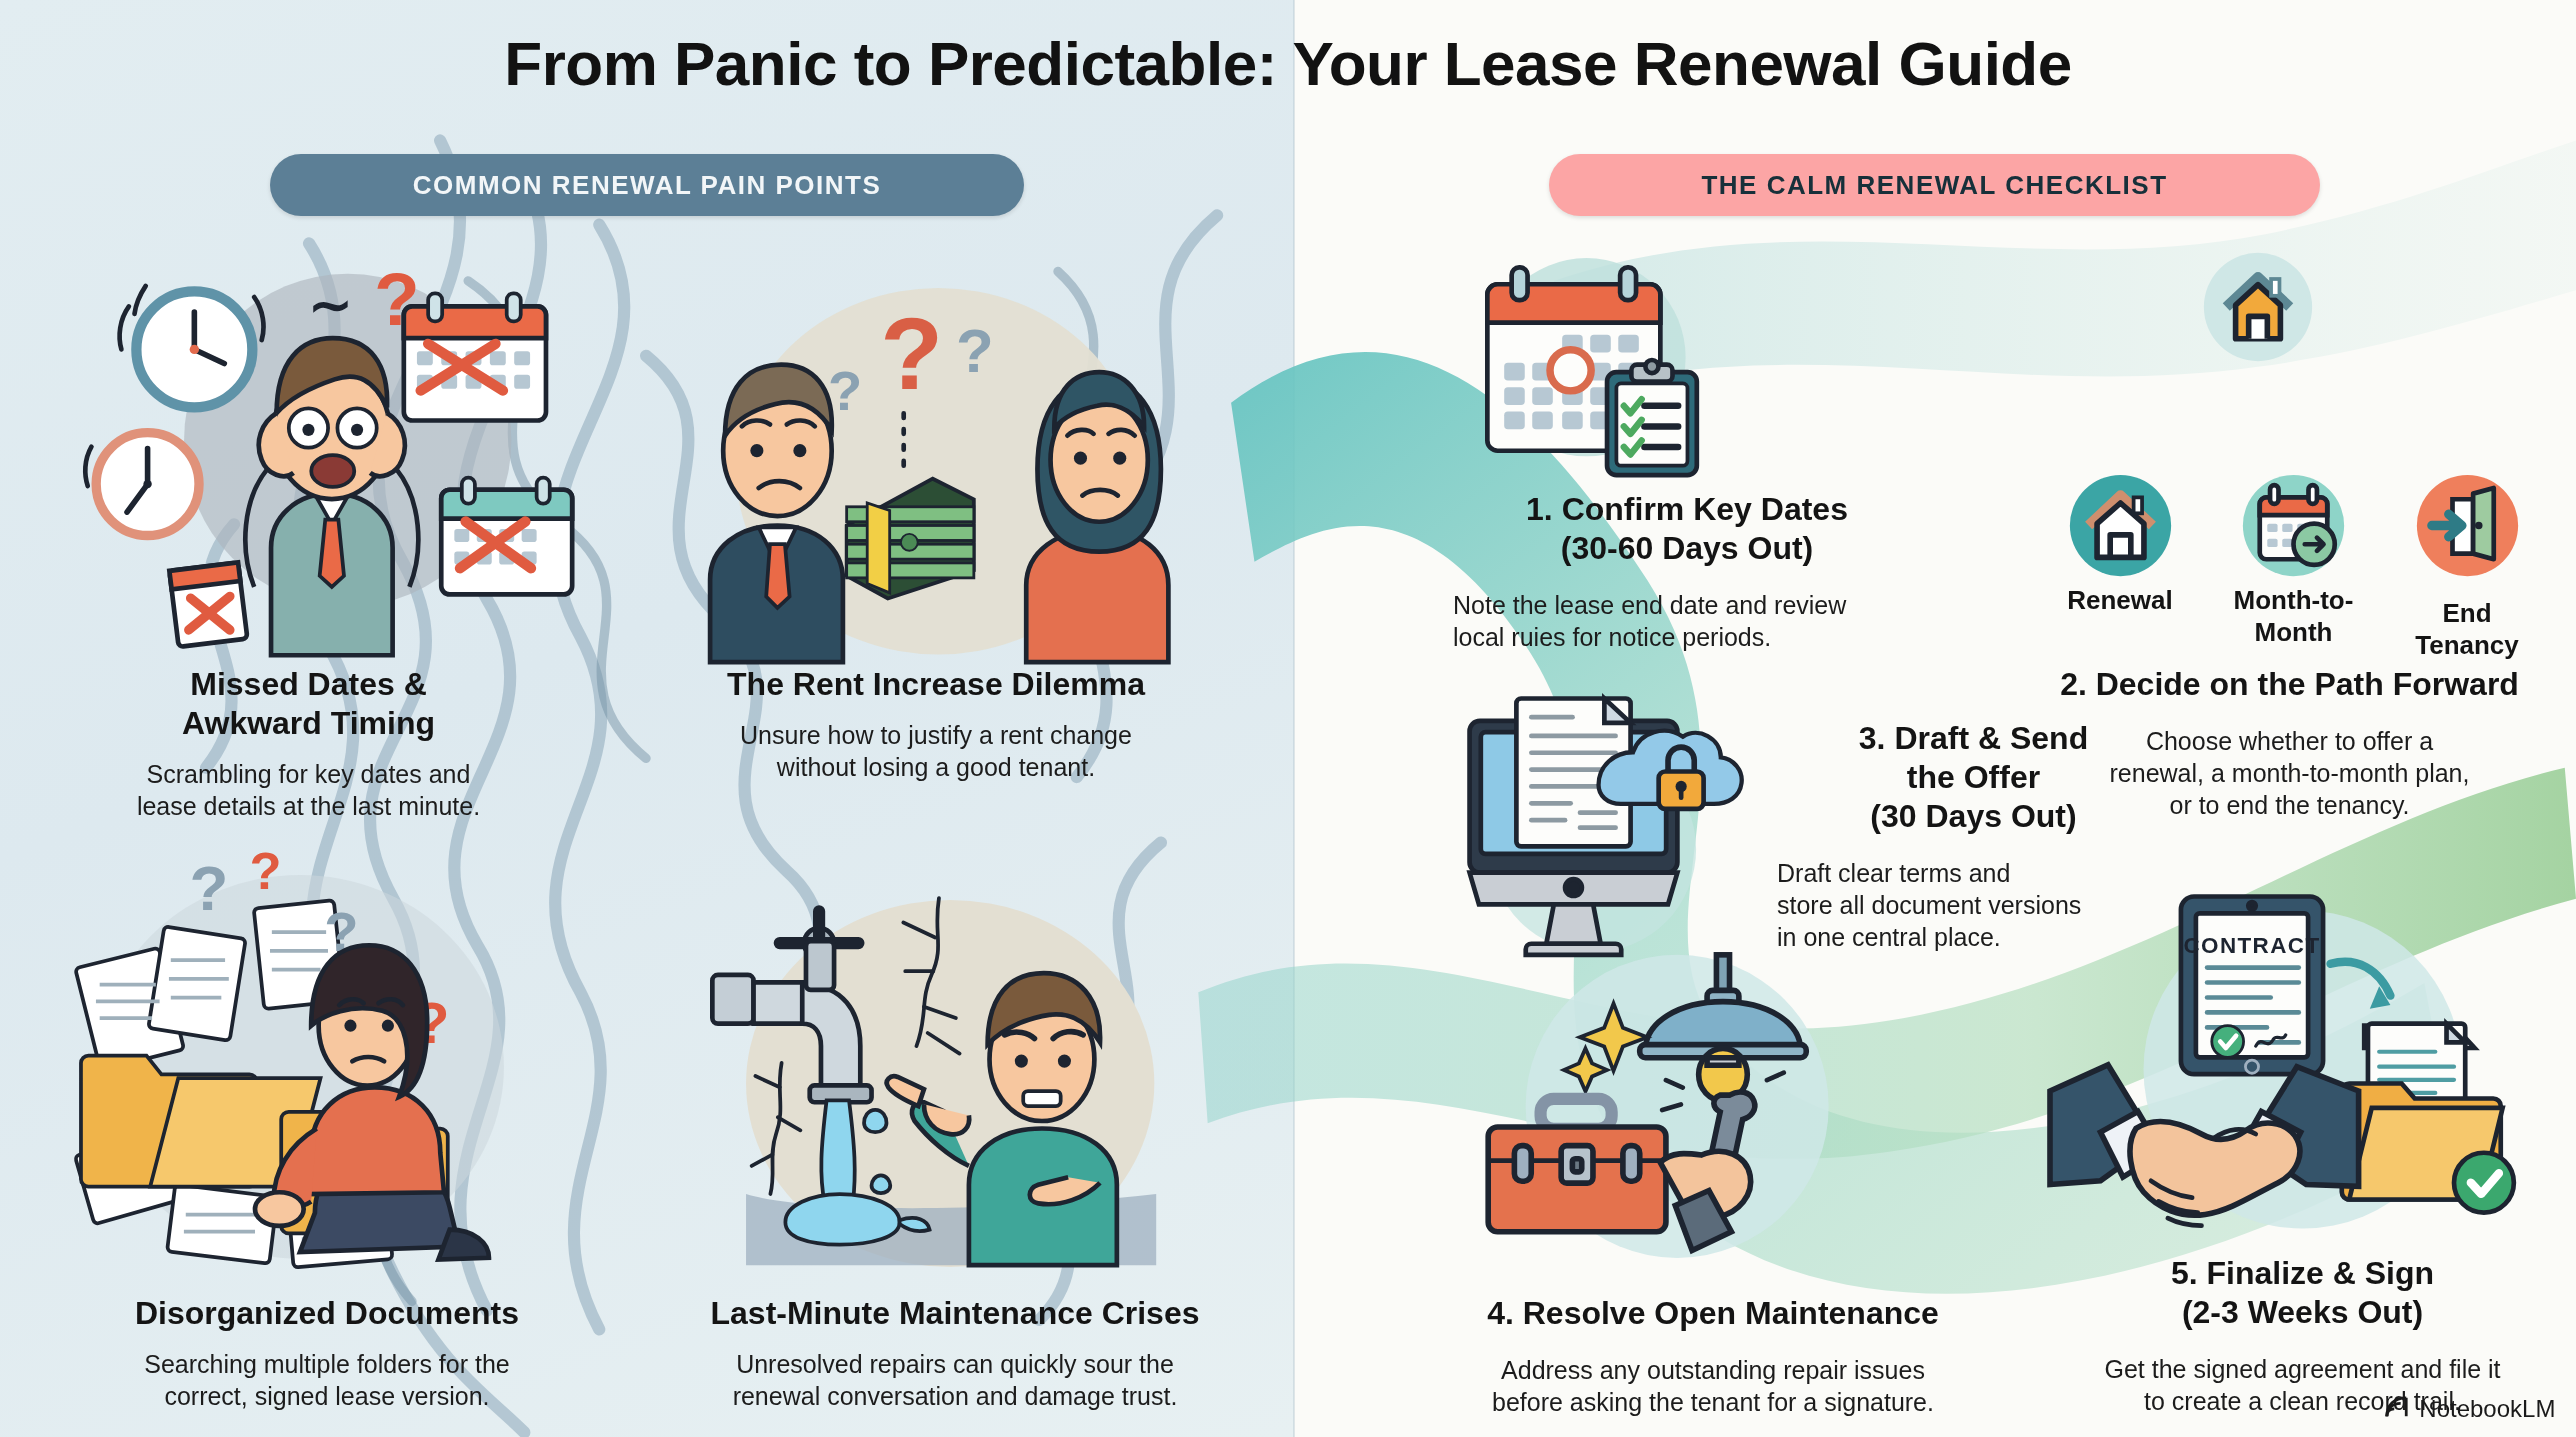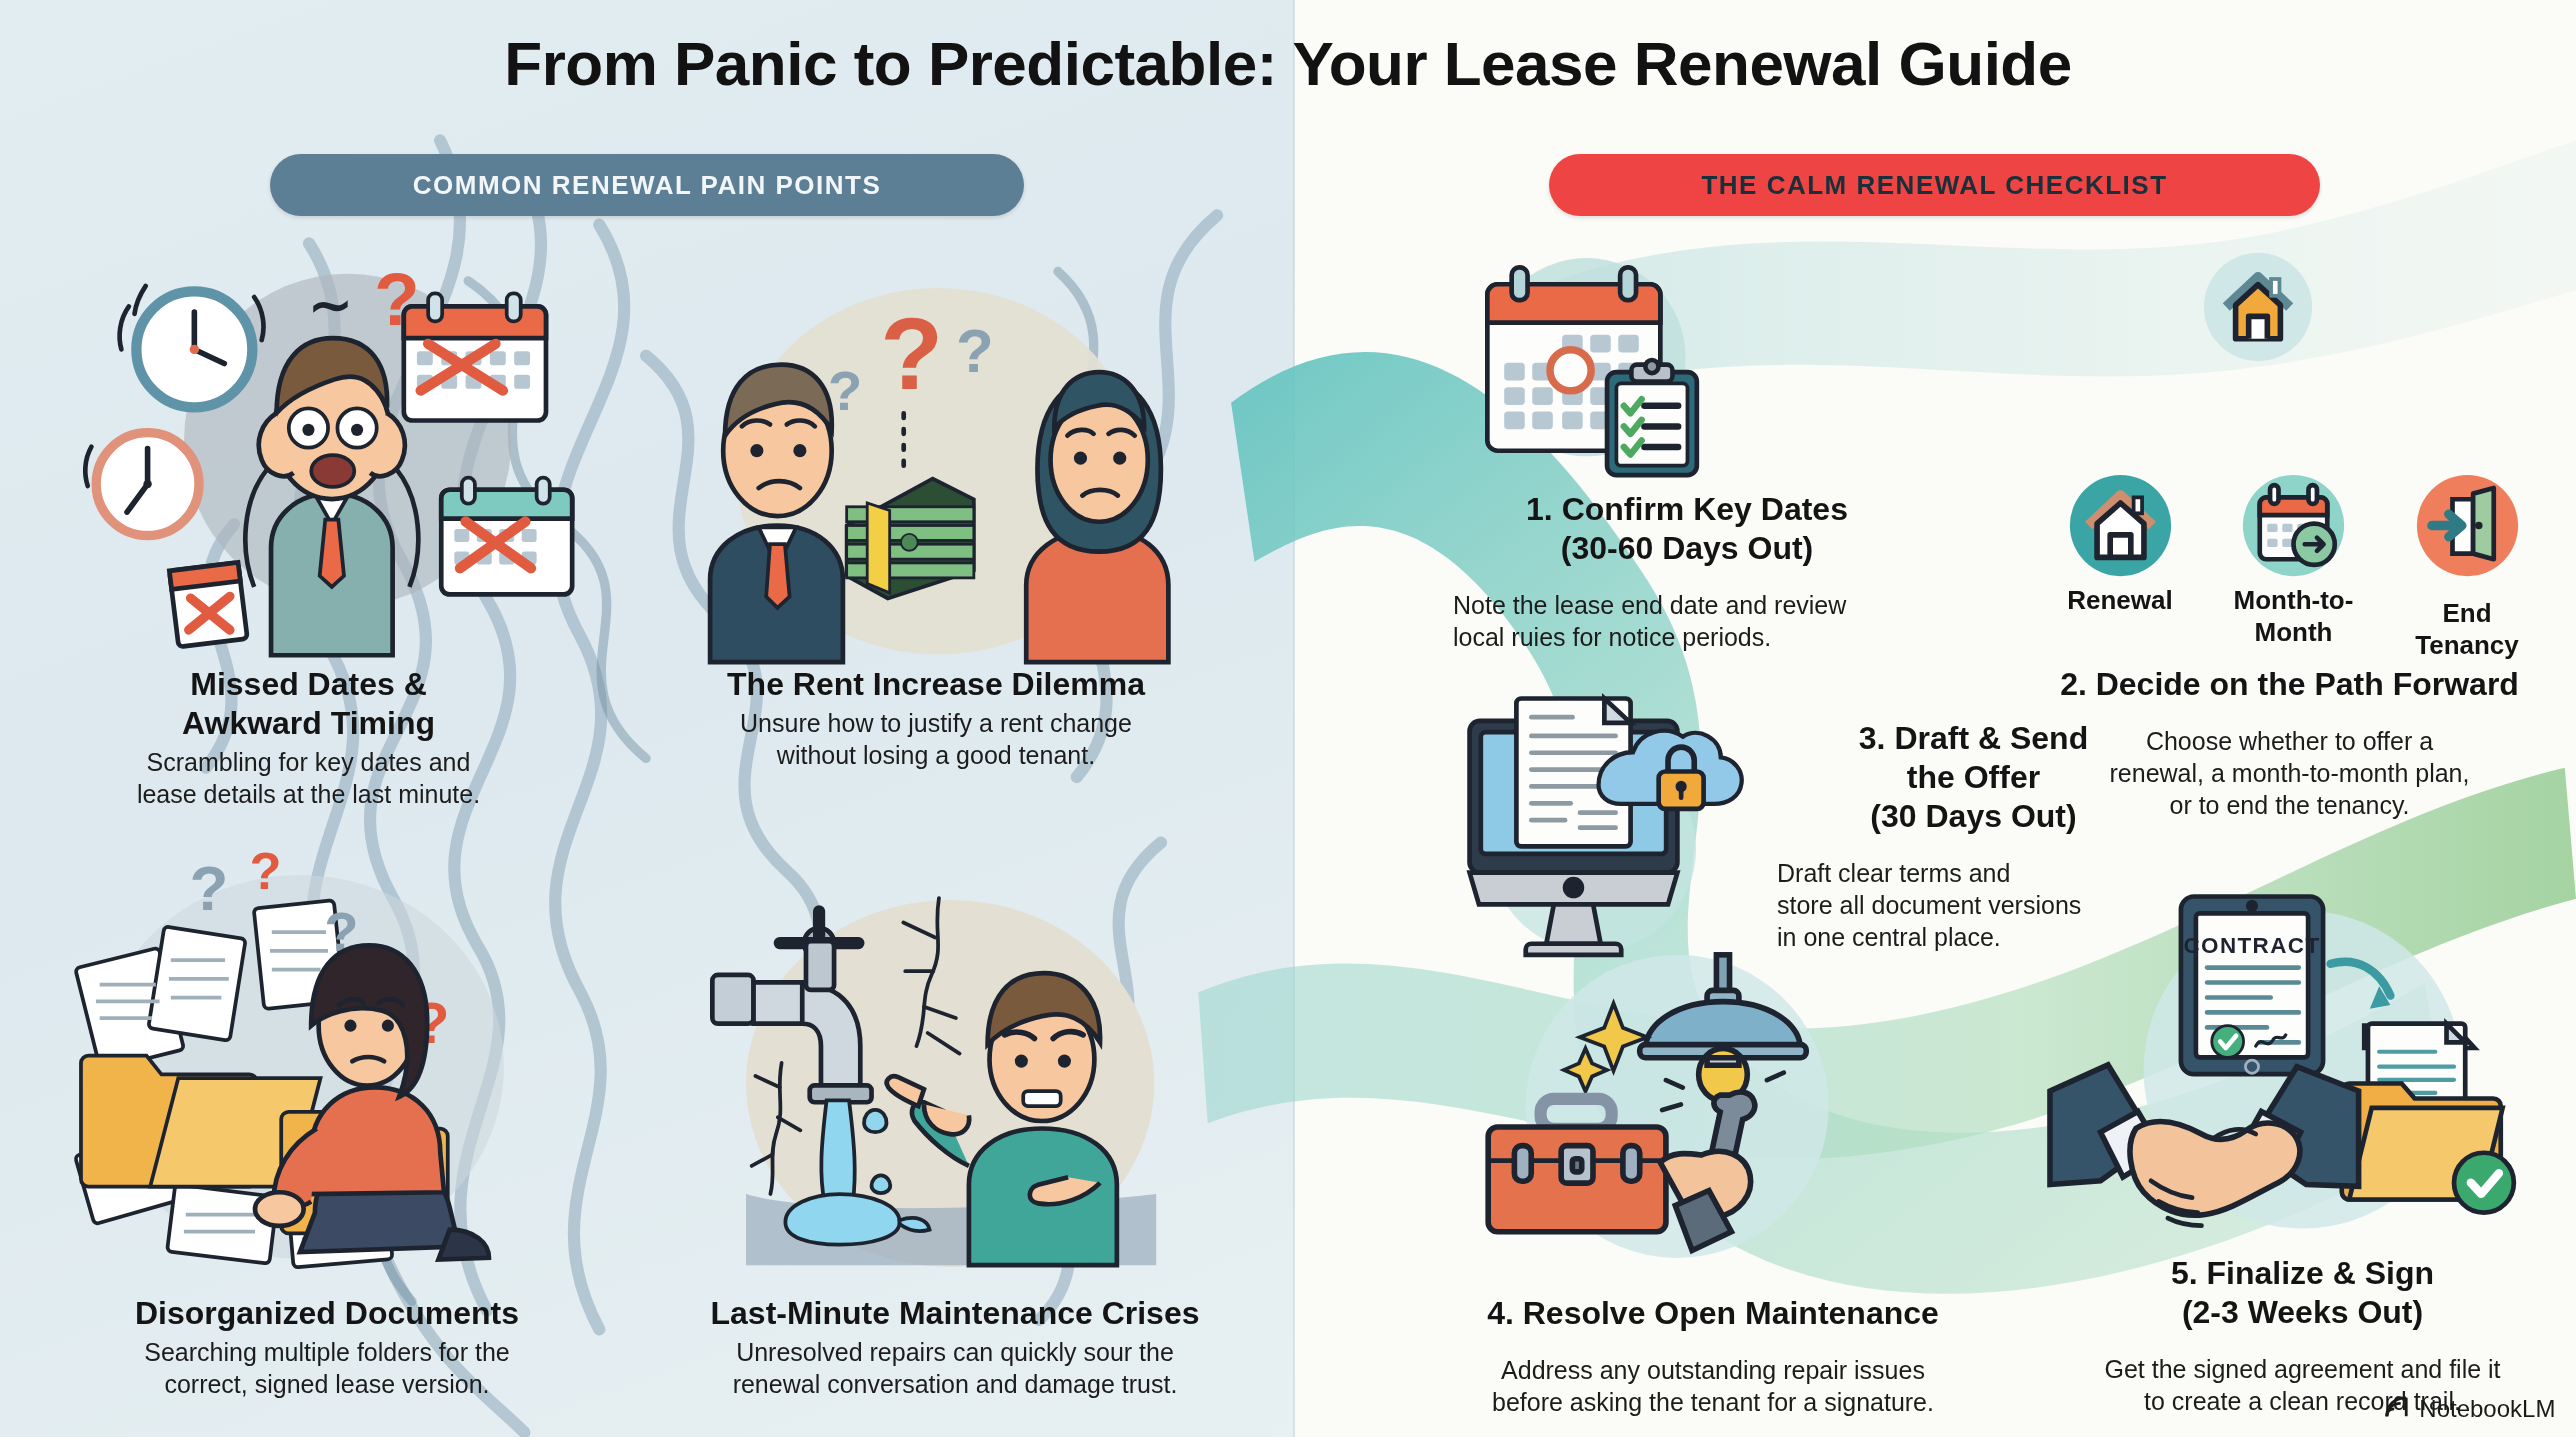--- a/index.html
+++ b/index.html
@@ -42,29 +42,29 @@
   }
   .badge {
     position: absolute; top: 154px;
     border-radius: 37px;
     font-size: 26px; font-weight: bold; letter-spacing: 1.5px;
     display: flex; align-items: center; justify-content: center;
     height: 62px;
     box-shadow: 0 1.9px 4.7px rgba(0,0,0,.12);
   }
   .badge-left { left: 270px; width: 754px; background: #5c7f96; color: #f2f6f8; }
-  .badge-right { left: 1549px; width: 771px; background: #ef4444; color: #17303a; }
+  .badge-right { left: 1549px; width: 771px; background: #fca5a5; color: #17303a; }
 
   
   .tblock { position: absolute; }
   .tblock .h { font-weight: bold; color: #141414; }
   .tblock .p { color: #1c1c1c; }
 
   .pain-h  { font-size: 32px; line-height: 39px; }
-  .pain-p  { font-size: 25px; line-height: 32px; margin-top: 3px; }
+  .pain-p  { font-size: 25px; line-height: 32px; margin-top: 15px; }
   .step-h  { font-size: 32px; line-height: 39px; text-align: center; }
   .step-p  { font-size: 25px; line-height: 32px; margin-top: 21px; }
 
   .c { text-align: center; }
   .l { text-align: left; }
 
   
   .scene { position: absolute; }
 
   .wm {

